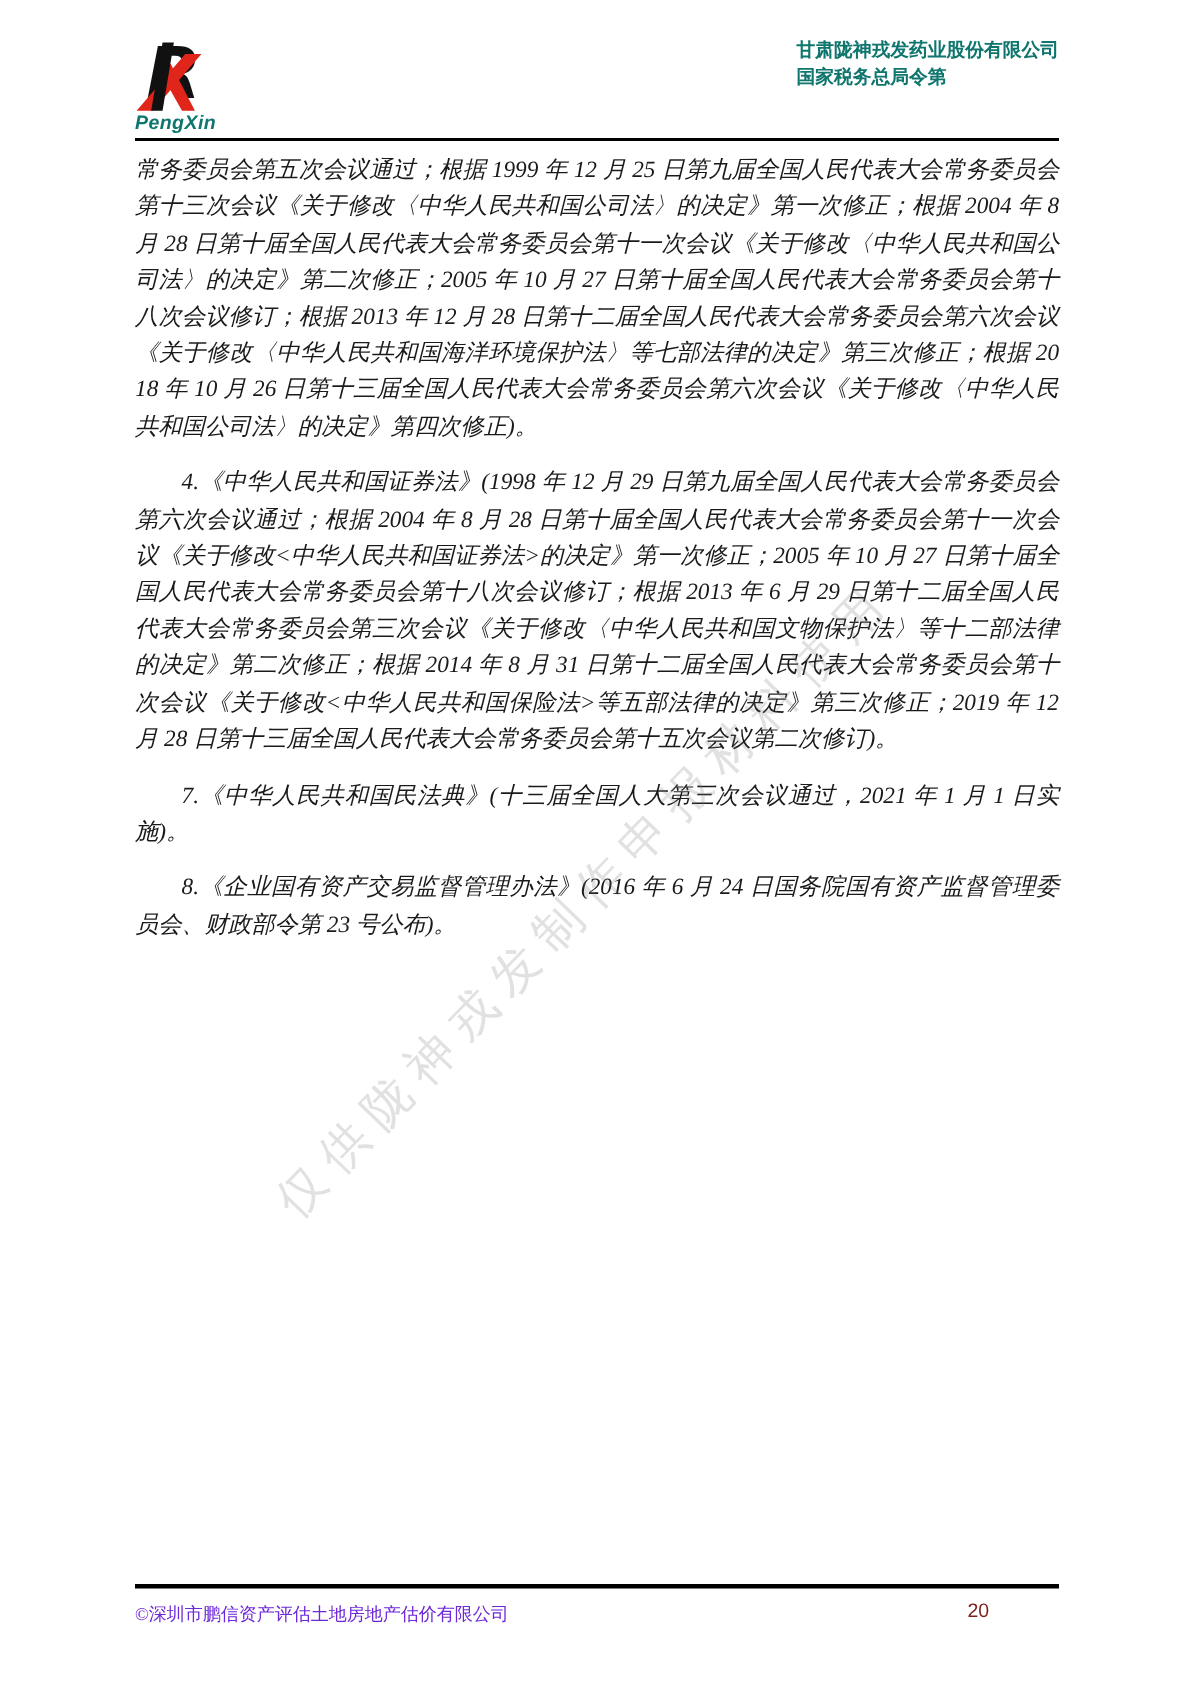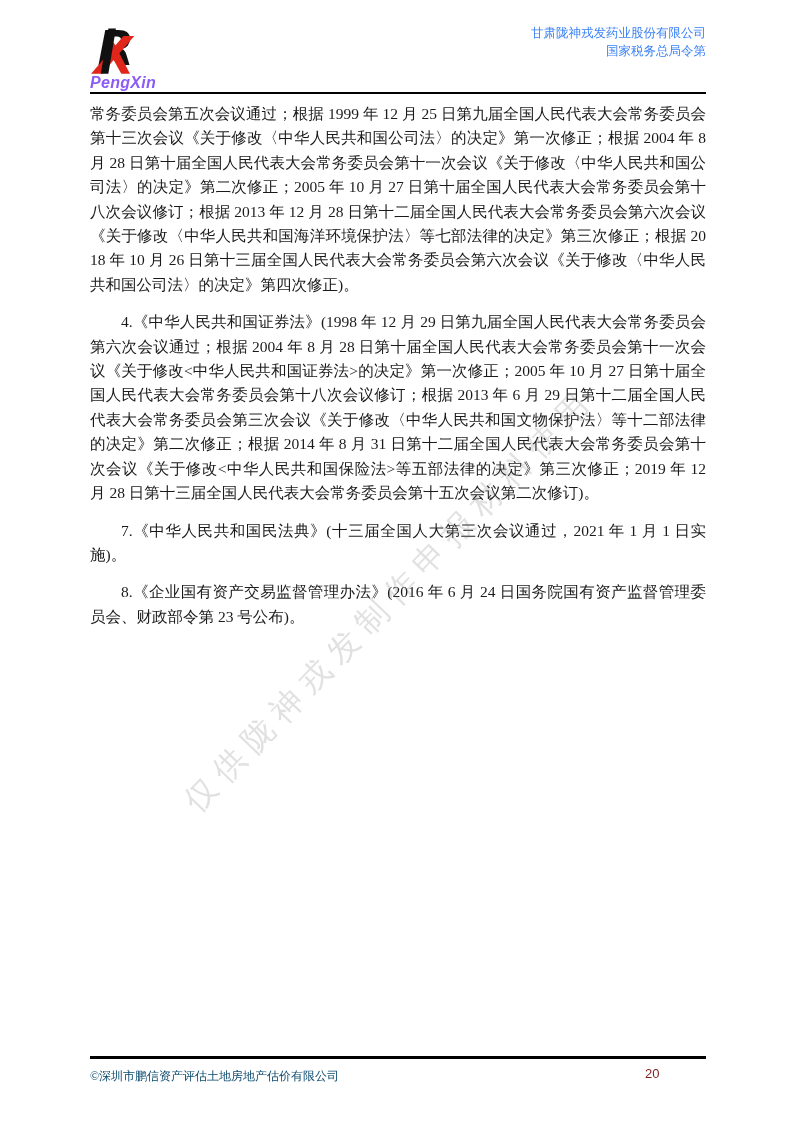--- a/index.html
+++ b/index.html
@@ -22,31 +22,31 @@
     display: flex;
     justify-content: space-between;
     align-items: flex-start;
   }
   .logo { width: 70px; padding-top: 4px; }
   .logo svg { display: block; }
   .logo-word {
     font-family: "Liberation Sans", "DejaVu Sans", sans-serif;
     font-weight: 800;
     font-style: italic;
-    font-size: 16px;
+    font-size: 13px;
     letter-spacing: 0.3px;
-    color: #8b5cf6;
+    color: #0f766e;
     margin-top: -2px;
   }
   .hdr-lines {
-    text-align: right;
     font-size: 12.5px;
     line-height: 18px;
-    color: #3b82f6;
+    color: #0f766e;
     padding-top: 4px;
+    font-weight: bold;
   }
   .hdr-rule {
     position: absolute;
     left: 90px;
     top: 92px;
     width: 616px;
     height: 2px;
     background: #000;
   }
 
@@ -64,20 +64,21 @@
     z-index: 2;
   }
 
   
   .doc-body {
     position: absolute;
     left: 90px;
     top: 102px;
     width: 616px;
     z-index: 1;
+    font-style: italic;
   }
   .para {
     margin: 13px 0 0 0;
     font-size: 15.5px;
     line-height: 24.4px;
     text-align: justify;
     text-indent: 2em;
     word-break: break-all;
   }
   .para.no-indent { margin-top: 0; text-indent: 0; }
@@ -89,21 +90,21 @@
     top: 1056px;
     width: 616px;
     height: 2.5px;
     background: #000;
   }
   .ftr-company {
     position: absolute;
     left: 90px;
     top: 1068px;
     font-size: 12px;
-    color: #0c4a6e;
+    color: #6d28d9;
   }
   .ftr-page {
     position: absolute;
     left: 645px;
     top: 1066px;
     font-size: 13px;
     color: #7f1d1d;
     font-family: "Liberation Sans", "DejaVu Sans", sans-serif;
   }
 </style>

